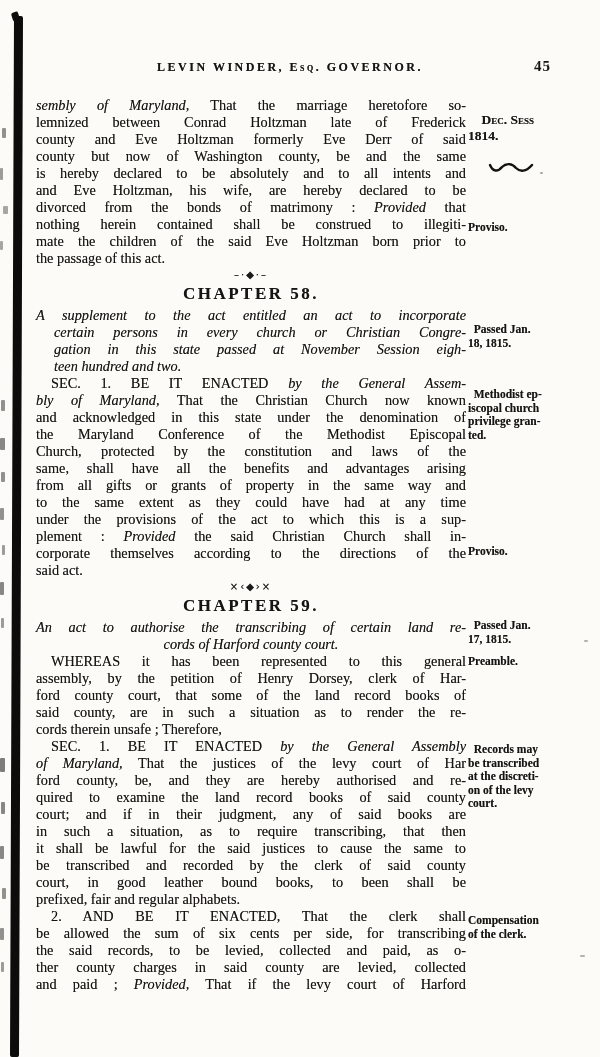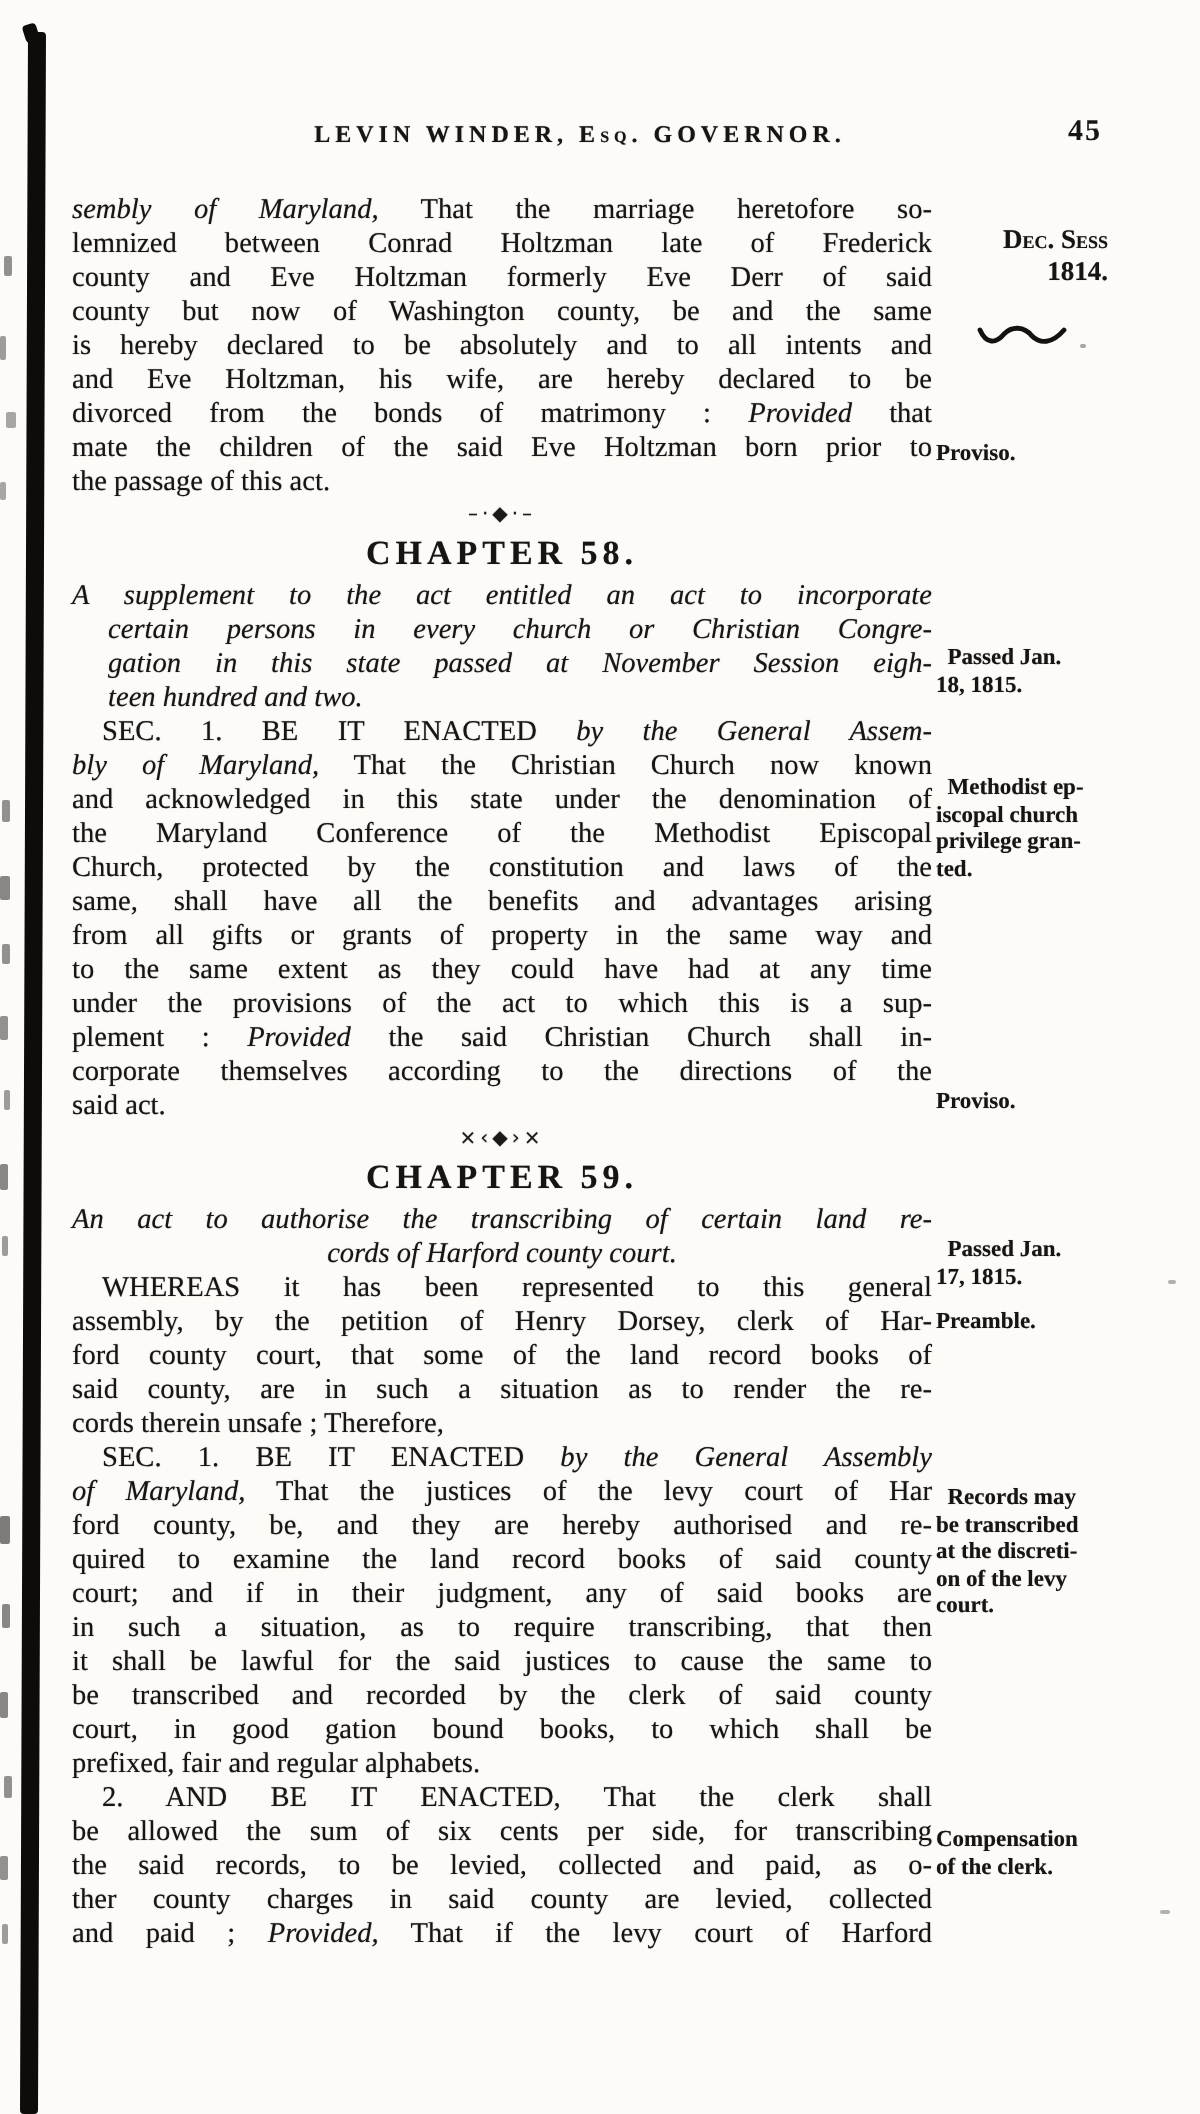--- a/index.html
+++ b/index.html
@@ -40,21 +40,21 @@
   .ornament{
     text-align:center;font-size:10px;line-height:12px;margin-top:2px;
     letter-spacing:2px;font-family:"DejaVu Sans",sans-serif;color:#1c1a18;
   }
   
   .mnote{
     position:absolute;left:468px;width:104px;
     font-size:11.5px;line-height:13.5px;font-weight:bold;
     white-space:pre-wrap;text-shadow:0 0 .4px rgba(20,18,15,.5);
   }
-  .mnote.sess{font-variant:small-caps;font-size:13.5px;line-height:16px;text-align:right;width:86px;}
+  .mnote.sess{font-variant:small-caps;font-size:13.5px;line-height:16px;text-align:left;width:86px;}
   .mnote.proviso{}
   .flourish{display:block;margin:2px auto 0;}
   
   .binding-bar{
     position:absolute;left:14px;top:16px;width:9px;height:1041px;
     background:#0d0c0b;transform:rotate(.22deg);transform-origin:top left;
     border-radius:2px;
   }
   .binding-bar:before{
     content:"";position:absolute;left:-2px;top:-4px;width:7px;height:9px;
@@ -95,20 +95,21 @@
 
   <div class="body-col">
       <div class="para">
         <div class="line"><i>sembly of Maryland,</i> That the marriage heretofore so-</div>
         <div class="line">lemnized between Conrad Holtzman late of Frederick</div>
         <div class="line">county and Eve Holtzman formerly Eve Derr of said</div>
         <div class="line">county but now of Washington county, be and the same</div>
         <div class="line">is hereby declared to be absolutely and to all intents and</div>
         <div class="line">and Eve Holtzman, his wife, are hereby declared to be</div>
         <div class="line">divorced from the bonds of matrimony : <i>Provided</i> that</div>
+        <div class="line">nothing herein contained shall be construed to illegiti-</div>
         <div class="line">mate the children of the said Eve Holtzman born prior to</div>
         <div class="line flush">the passage of this act.</div>
       </div>
       <div class="ornament">–·◆·–</div>
       <div class="chapter-heading">CHAPTER 58.</div>
       <div class="para italic">
         <div class="line">A supplement to the act entitled an act to incorporate</div>
         <div class="line hang">certain persons in every church or Christian Congre-</div>
         <div class="line hang">gation in this state passed at November Session eigh-</div>
         <div class="line flush hang">teen hundred and two.</div>
@@ -142,21 +143,21 @@
       </div>
       <div class="para">
         <div class="line first-indent">SEC. 1. BE IT ENACTED <i>by the General Assembly</i></div>
         <div class="line"><i>of Maryland,</i> That the justices of the levy court of Har</div>
         <div class="line">ford county, be, and they are hereby authorised and re-</div>
         <div class="line">quired to examine the land record books of said county</div>
         <div class="line">court; and if in their judgment, any of said books are</div>
         <div class="line">in such a situation, as to require transcribing, that then</div>
         <div class="line">it shall be lawful for the said justices to cause the same to</div>
         <div class="line">be transcribed and recorded by the clerk of said county</div>
-        <div class="line">court, in good gation bound books, to which shall be</div>
+        <div class="line">court, in good leather bound books, to been shall be</div>
         <div class="line flush">prefixed, fair and regular alphabets.</div>
       </div>
       <div class="para">
         <div class="line first-indent">2. AND BE IT ENACTED, That the clerk shall</div>
         <div class="line">be allowed the sum of six cents per side, for transcribing</div>
         <div class="line">the said records, to be levied, collected and paid, as o-</div>
         <div class="line">ther county charges in said county are levied, collected</div>
         <div class="line">and paid ; <i>Provided,</i> That if the levy court of Harford</div>
       </div>
     </div>

